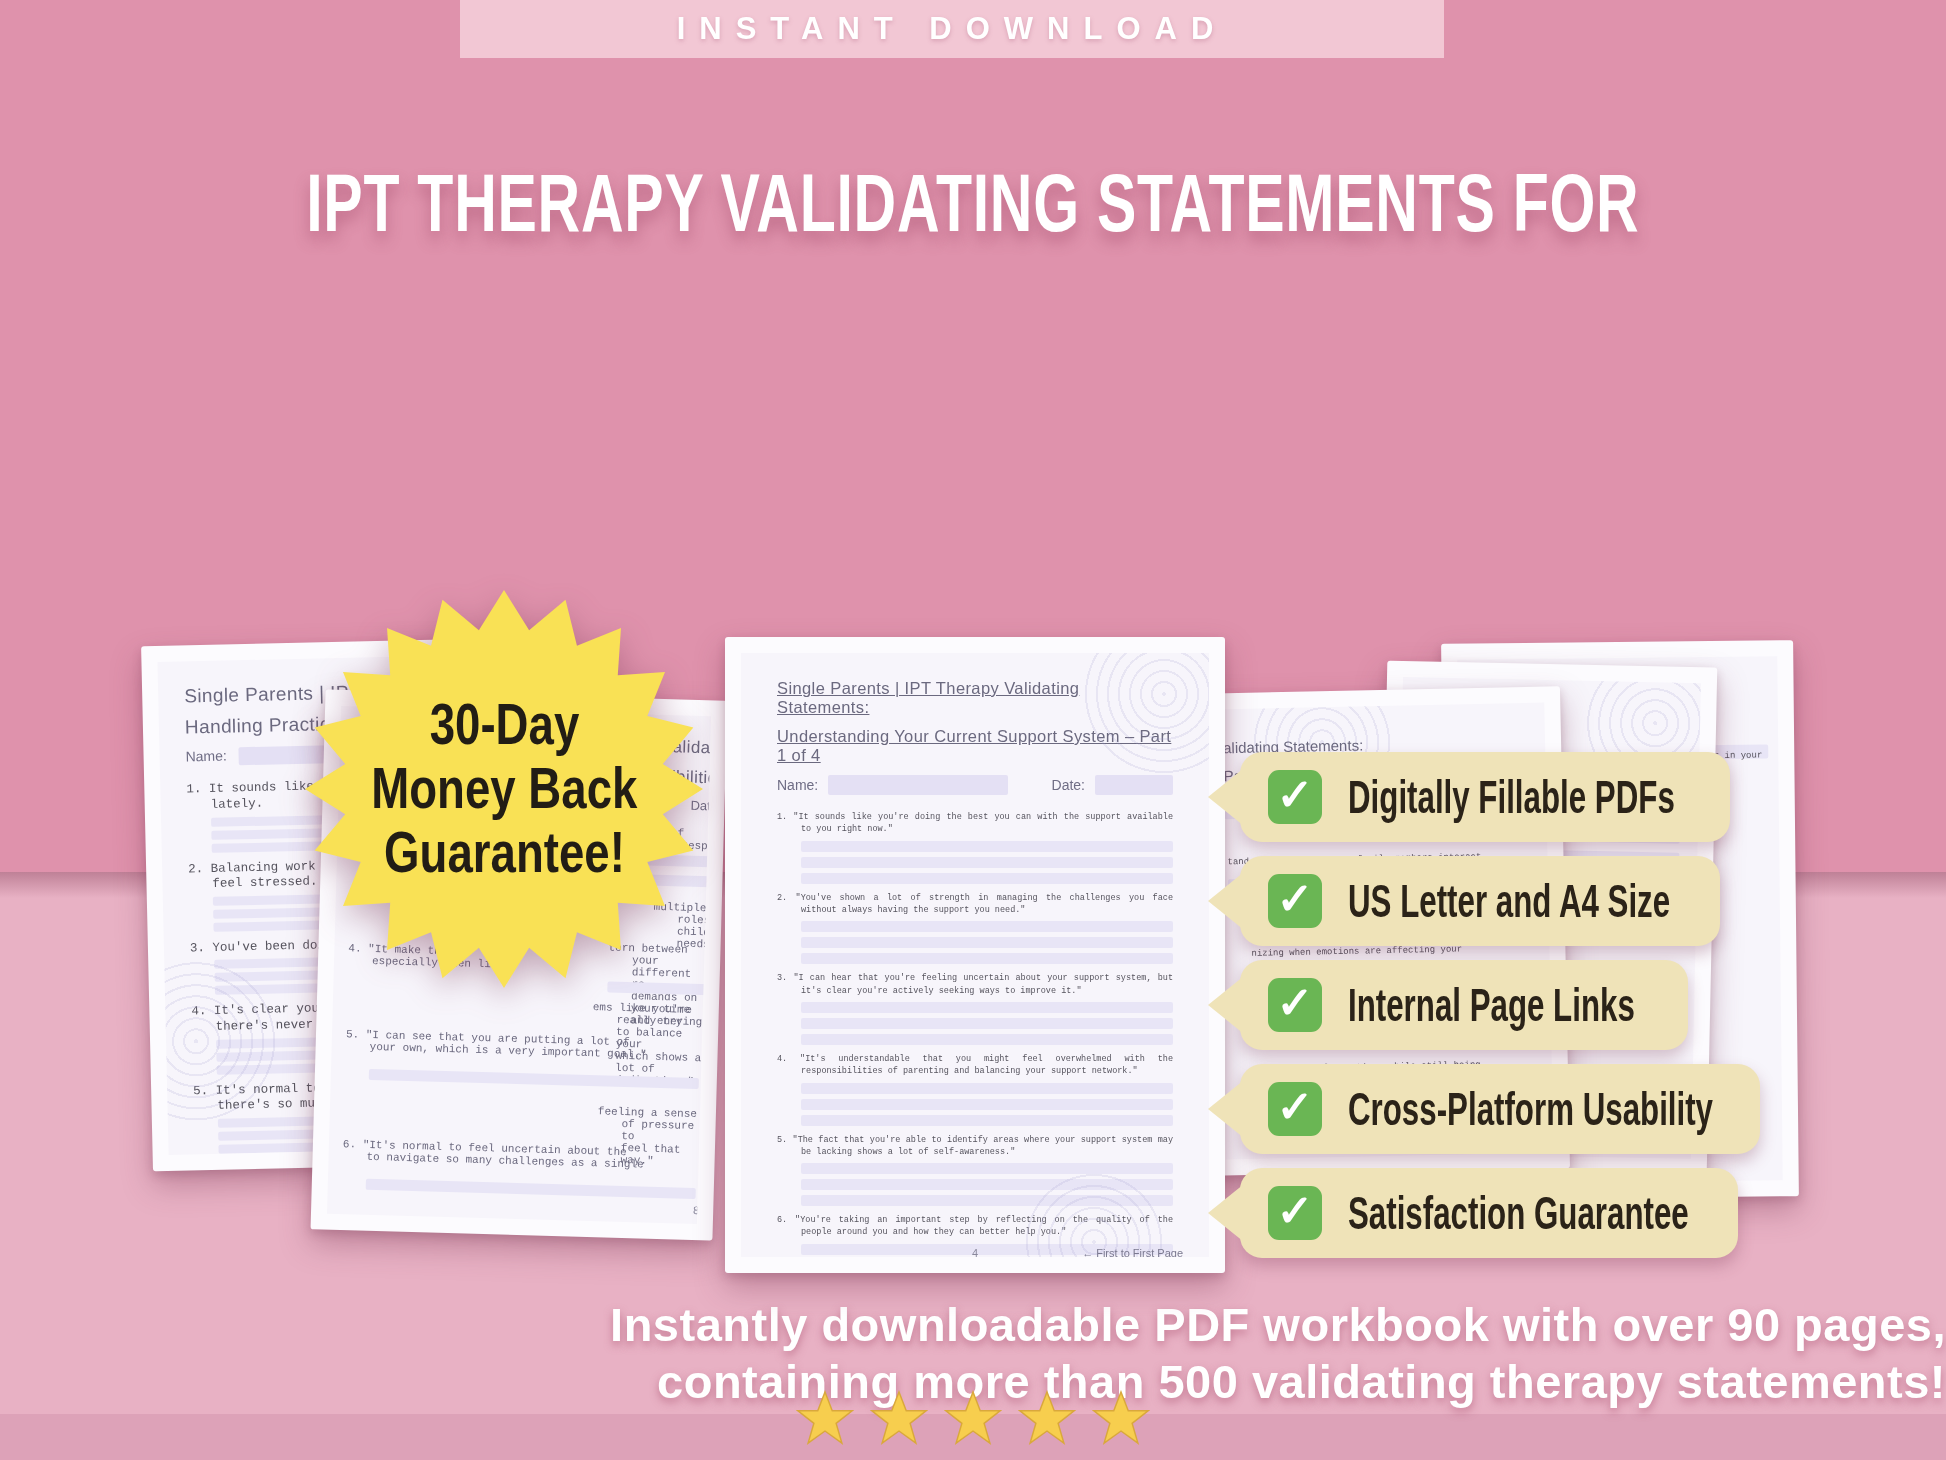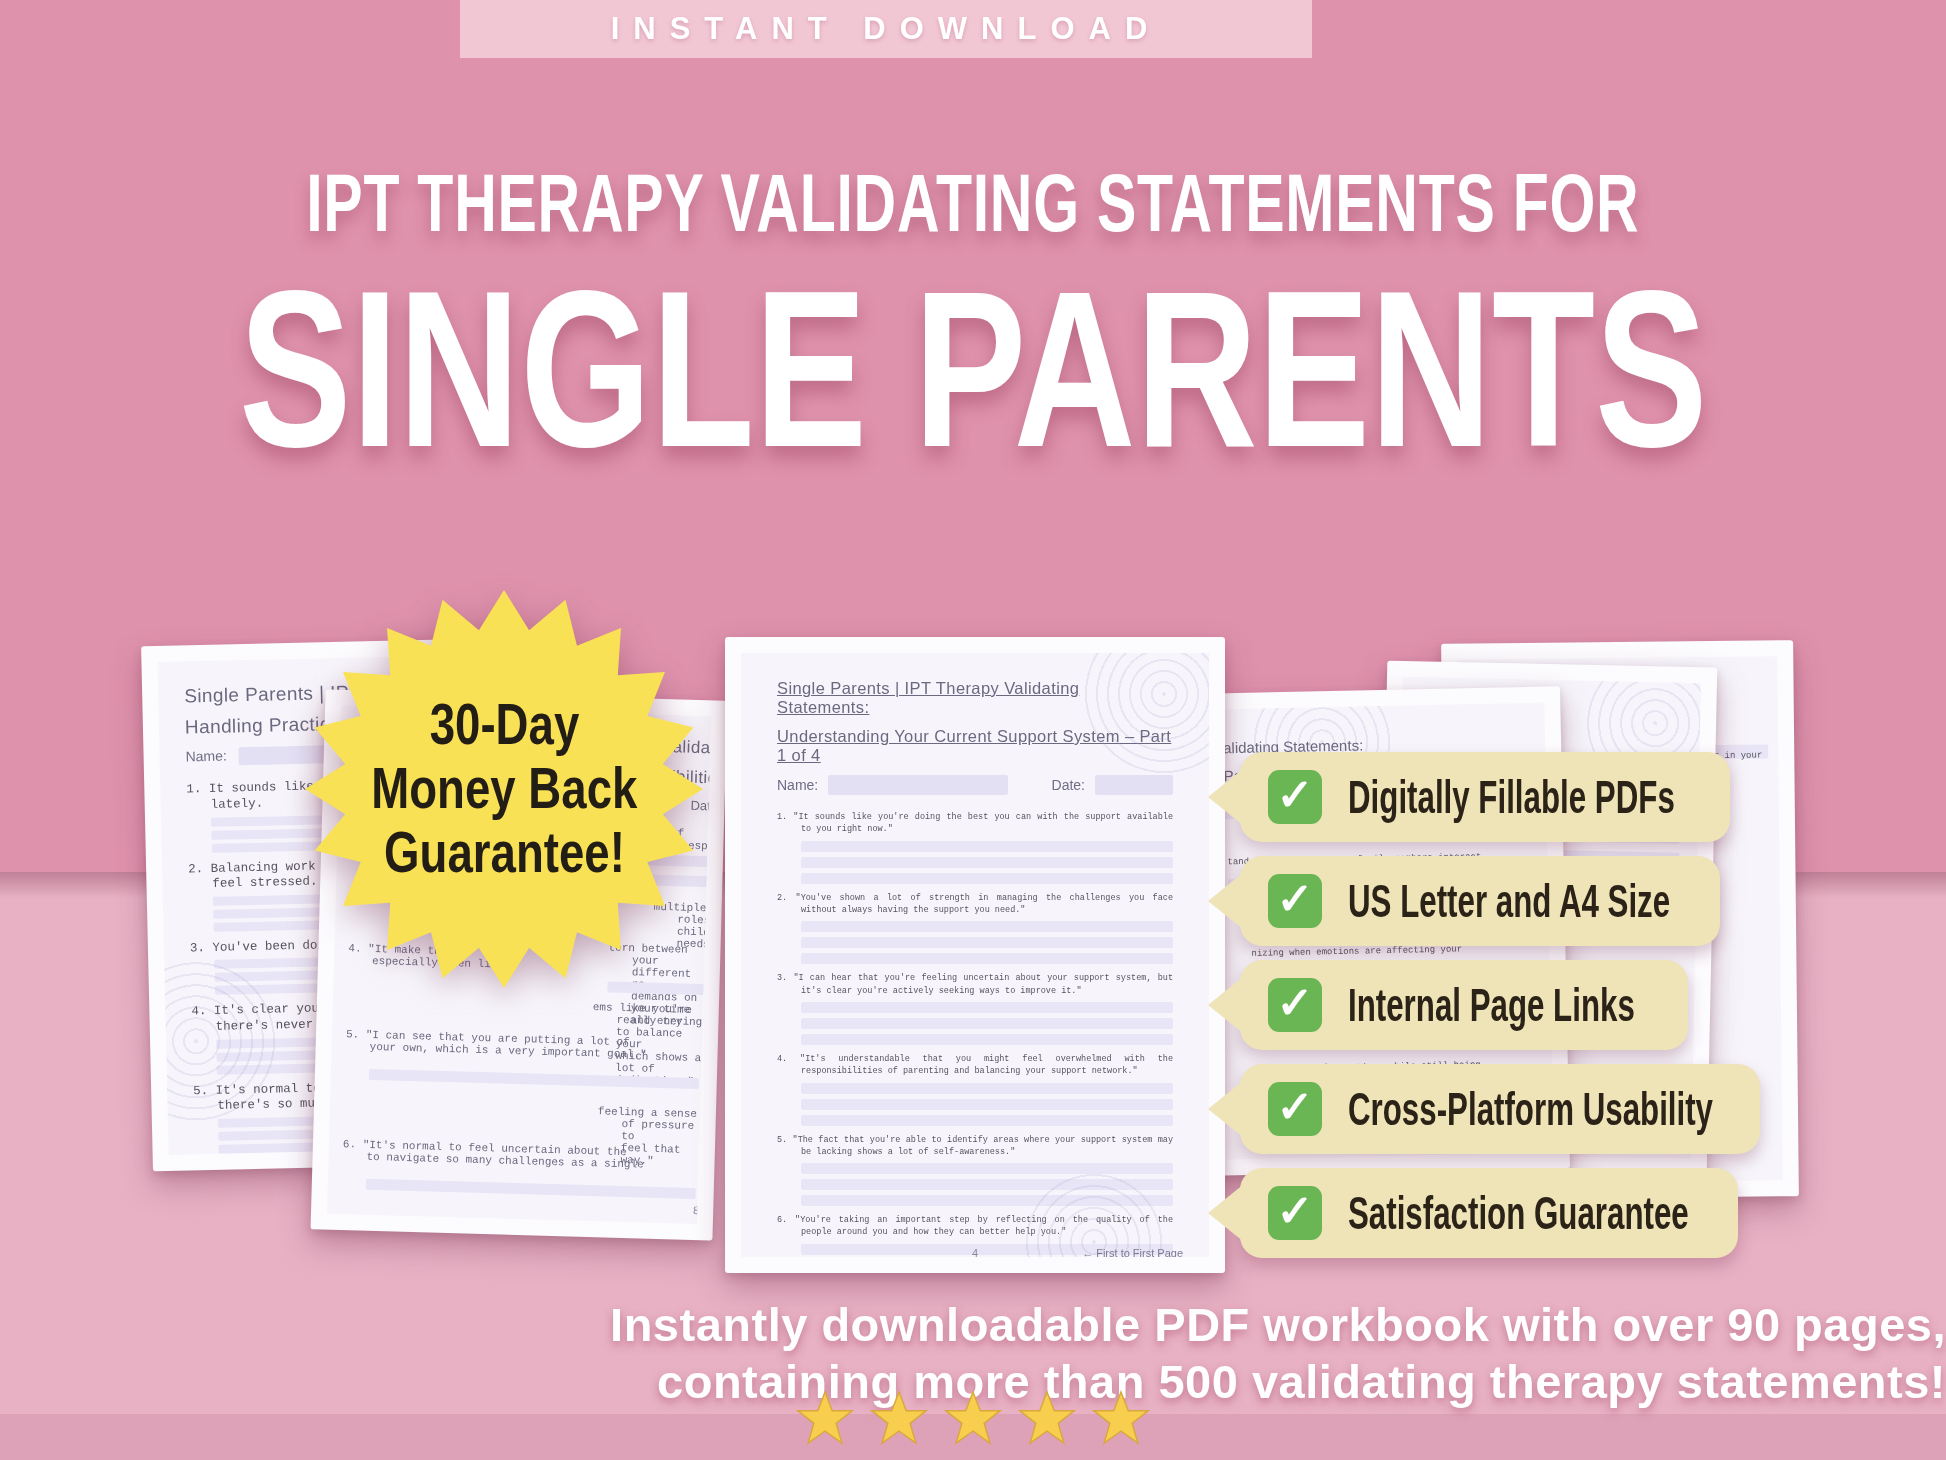--- a/index.html
+++ b/index.html
@@ -7,21 +7,21 @@
     font-family:"Liberation Sans",sans-serif;background:#e093ae;}
 
   
   .bg-top{position:absolute;left:0;top:0;width:100%;height:872px;background:#df92ac;z-index:0;}
   .bg-bottom{position:absolute;left:0;top:872px;width:100%;height:548px;background:#e8b1c4;z-index:0;}
   .bg-seam{position:absolute;left:0;top:872px;width:100%;height:26px;z-index:0;
     background:linear-gradient(to bottom,rgba(140,70,95,.45),rgba(140,70,95,0));}
   .bg-foot{position:absolute;left:0;top:1414px;width:100%;height:46px;background:#dda2b8;z-index:0;}
 
   
-  .banner{position:absolute;left:460px;top:0;width:852px;height:58px;background:#f2c7d4;
+  .banner{position:absolute;left:460px;top:0;width:984px;height:58px;background:#f2c7d4;
     display:flex;align-items:center;justify-content:center;z-index:2;}
   .banner span{color:#fff;font-weight:bold;font-size:31px;letter-spacing:14px;
     text-shadow:0 2px 4px rgba(170,90,120,.35);}
 
   
   .title1{position:absolute;left:0;top:156px;width:100%;text-align:center;z-index:2;color:#fff;}
   .title1 .cond{display:inline-block;transform:scaleX(.72);transform-origin:center;
     font-weight:bold;font-size:82px;white-space:nowrap;letter-spacing:1px;
     text-shadow:0 9px 18px rgba(150,62,94,.45);}
   .title2{position:absolute;left:0;top:258px;width:100%;text-align:center;z-index:2;color:#fff;}
@@ -122,23 +122,20 @@
   <div class="bg-bottom"></div>
   <div class="bg-seam"></div>
   <div class="bg-foot"></div>
 
   <div class="banner">
     <span>INSTANT DOWNLOAD</span>
   </div>
 
   <div class="title1">
     <span class="cond">IPT THERAPY VALIDATING STATEMENTS FOR</span>
-  </div>
-  <div class="title2">
-    <span class="cond">SINGLE PARENTS</span>
   </div>
 
   <div class="page pageE">
     <div class="page-inner">
       <div class="doodle" style="left:-40px;top:170px;width:140px;height:140px;"></div>
       <span class="rp-h" style="left:190px;top:24px;">ments:</span>
       <span class="rp-h" style="left:190px;top:52px;">of 4</span>
       <span class="abar" style="left:170px;top:88px;width:140px;height:14px;"></span>
       <span class="rp-f" style="right:16px;top:94px;">ing or unclear in your</span>
       <span class="abar" style="right:100px;top:118px;width:210px;"></span>

